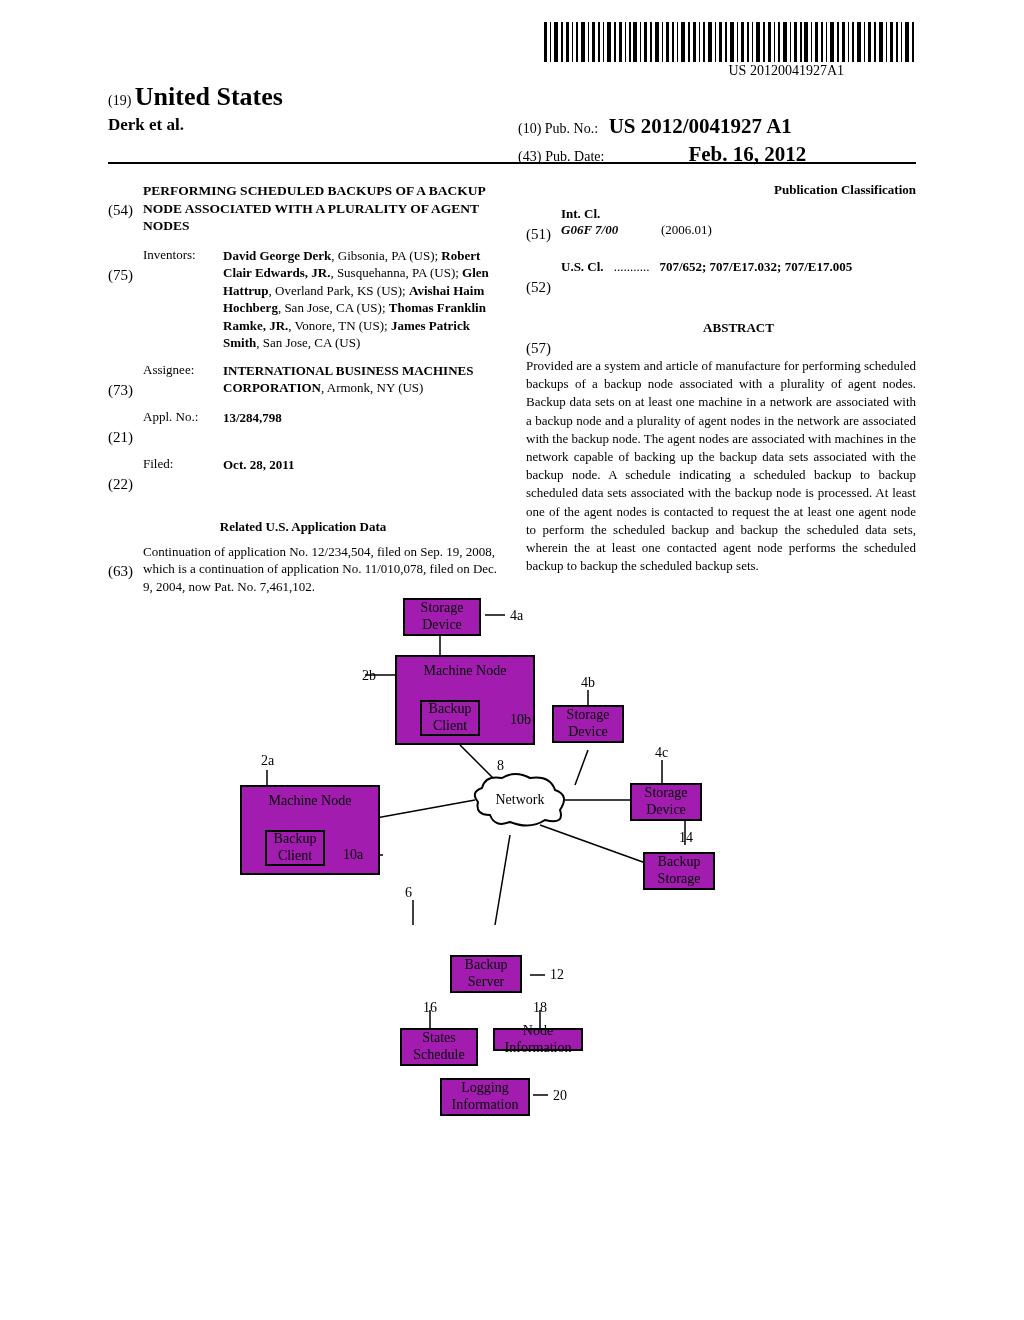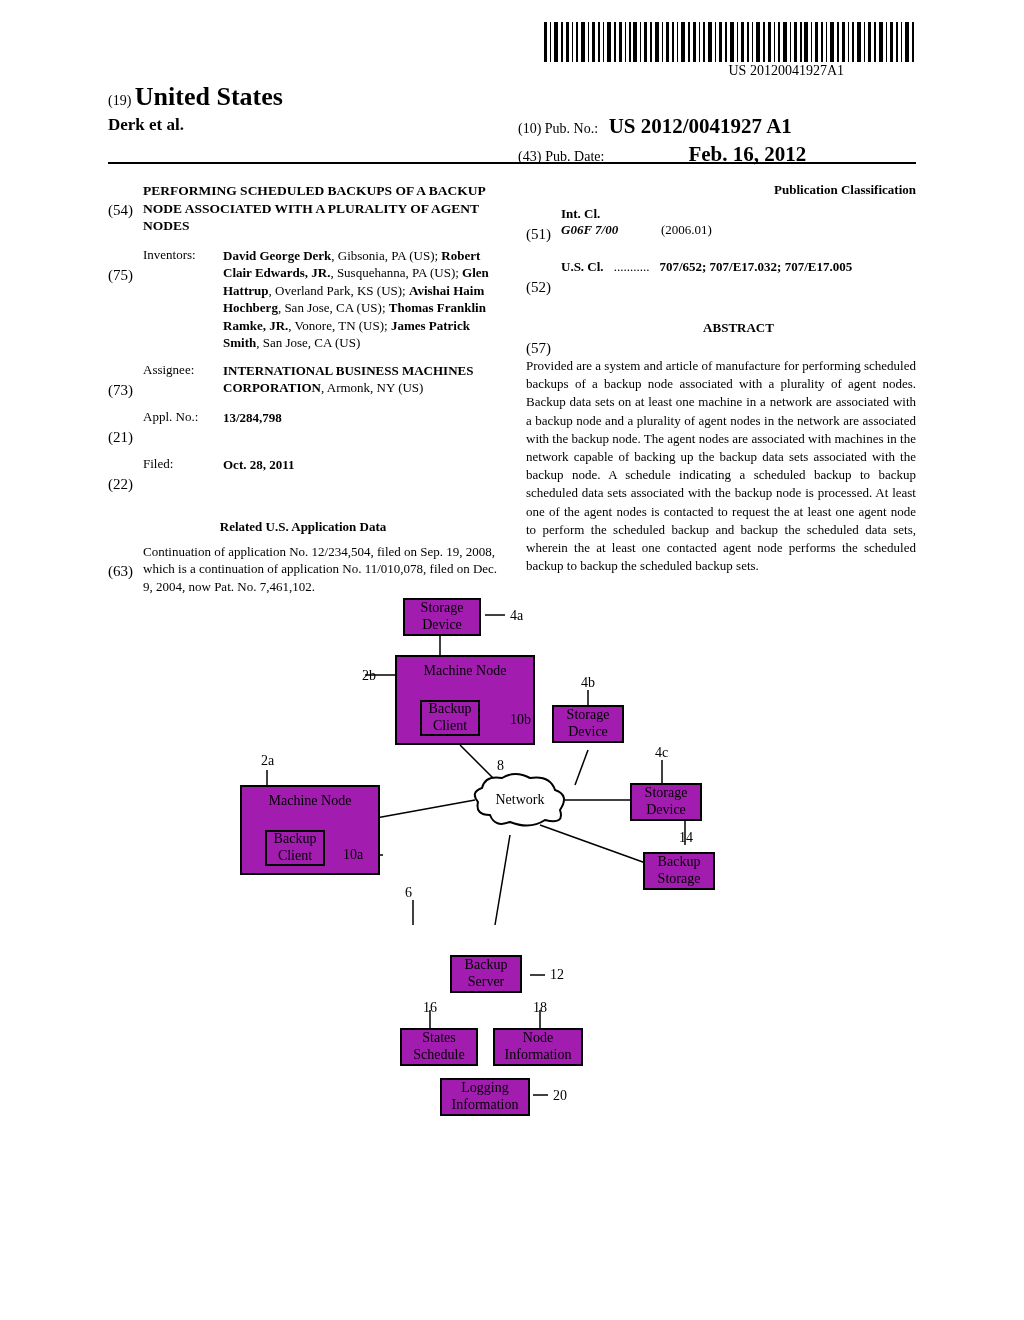--- a/index.html
+++ b/index.html
@@ -332,17 +332,17 @@
   <div class="dbox" style="top:262px; left:408px; width:72px; height:38px;">Backup Storage</div>
 
   <div class="dlabel" style="top:295px; left:170px;">6</div>
   <div class="dbox" style="top:365px; left:215px; width:72px; height:38px;">Backup Server</div>
   <div class="dlabel" style="top:377px; left:315px;">12</div>
 
   <div class="dlabel" style="top:410px; left:188px;">16</div>
   <div class="dbox" style="top:438px; left:165px; width:78px; height:38px;">States Schedule</div>
 
   <div class="dlabel" style="top:410px; left:298px;">18</div>
-  <div class="dbox" style="top:438px; left:258px; width:90px; height:38px;">Node Information</div>
+  <div class="dbox" style="top:438px; left:258px; width:90px; height:23px;">Node Information</div>
 
   <div class="dbox" style="top:488px; left:205px; width:90px; height:38px;">Logging Information</div>
   <div class="dlabel" style="top:498px; left:318px;">20</div>
 </div>
 
 </body></html>

